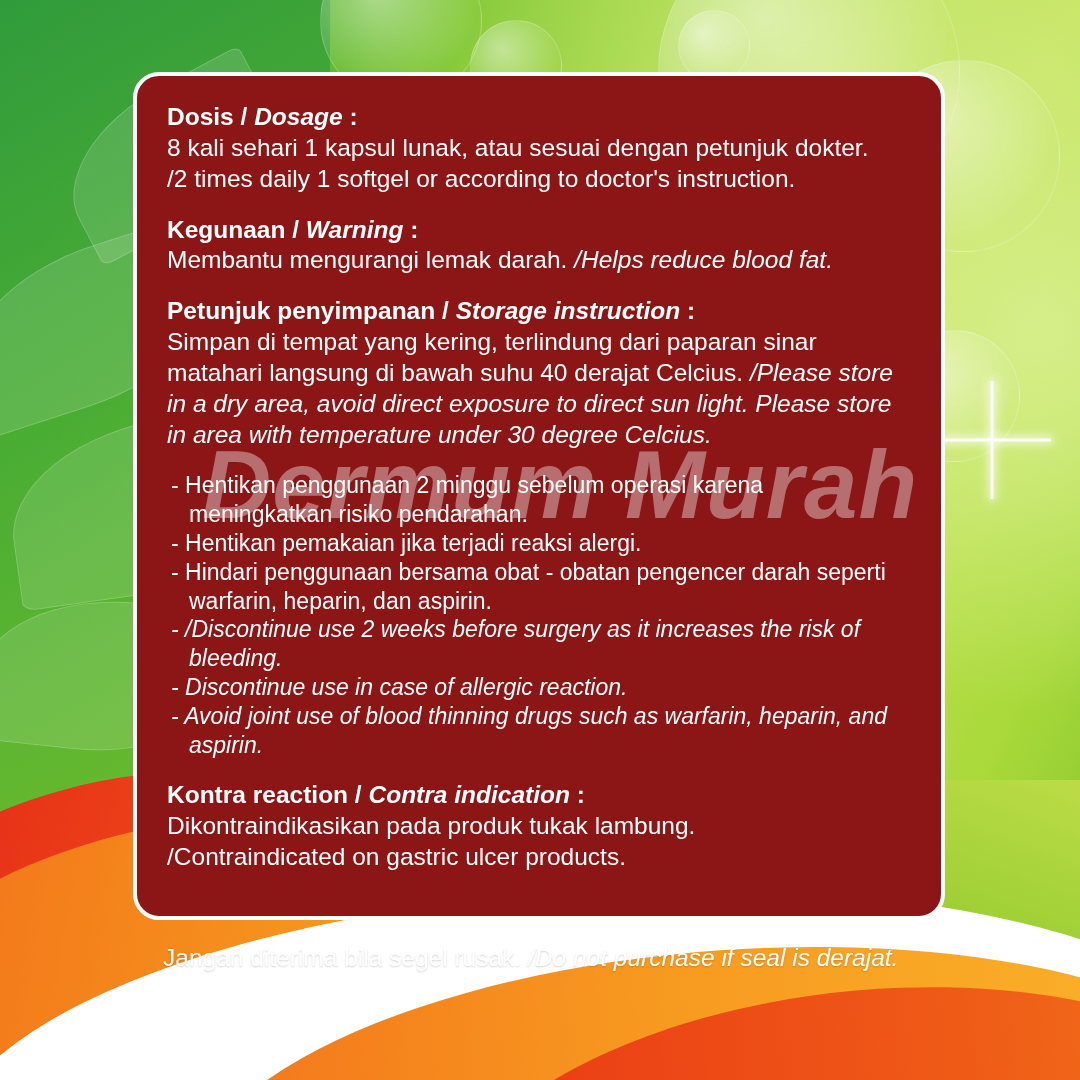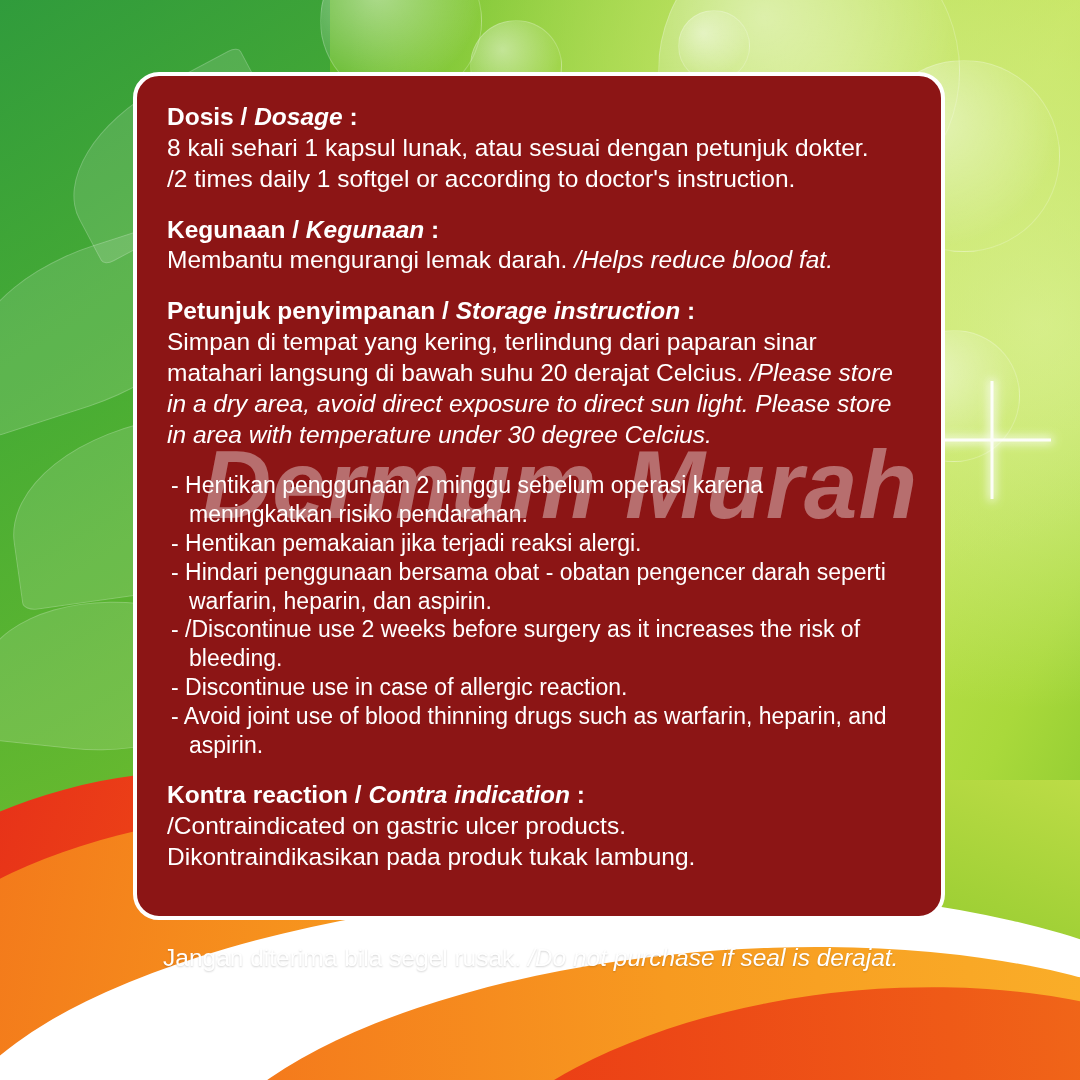--- a/index.html
+++ b/index.html
@@ -206,20 +206,21 @@
     padding: 0;
   }
   ul.warn-list li {
     font-size: 23px;
     line-height: 1.26;
     padding-left: 18px;
     text-indent: -18px;
     margin-left: 4px;
   }
   ul.warn-list li.en-item {
+    font-style: italic;
   }
 
   
   .footer-note {
     position: absolute;
     left: 163px;
     top: 944px;
     width: 800px;
     font-size: 24.5px;
     color: #ffffff;
@@ -263,37 +264,37 @@
         <span class="en">Dosage</span>
         <span>:</span>
       </div>
       <div class="sec-body">8 kali sehari 1 kapsul lunak, atau sesuai dengan petunjuk dokter.</div>
       <div class="sec-body en">/2 times daily 1 softgel or according to doctor's instruction.</div>
     </div>
 
     <div class="section">
       <div class="sec-head">
         <span>Kegunaan /</span>
-        <span class="en">Kegunaan</span>
+        <span class="en">Warning</span>
         <span>:</span>
       </div>
       <div class="sec-body">
         <span>Membantu mengurangi lemak darah.</span>
         <span class="en">/Helps reduce blood fat.</span>
       </div>
     </div>
 
     <div class="section">
       <div class="sec-head">
         <span>Petunjuk penyimpanan /</span>
         <span class="en">Storage instruction</span>
         <span>:</span>
       </div>
       <div class="sec-body">
-        <span>Simpan di tempat yang kering, terlindung dari paparan sinar matahari langsung di bawah suhu 20 derajat Celcius.</span>
+        <span>Simpan di tempat yang kering, terlindung dari paparan sinar matahari langsung di bawah suhu 40 derajat Celcius.</span>
         <span class="en">/Please store in a dry area, avoid direct exposure to direct sun light. Please store in area with temperature under 30 degree Celcius.</span>
       </div>
     </div>
 
     <div class="section">
       <ul class="warn-list">
         <li>- Hentikan penggunaan 2 minggu sebelum operasi karena meningkatkan risiko pendarahan.</li>
         <li>- Hentikan pemakaian jika terjadi reaksi alergi.</li>
         <li>- Hindari penggunaan bersama obat - obatan pengencer darah seperti warfarin, heparin, dan aspirin.</li>
       </ul>
@@ -303,22 +304,22 @@
         <li class="en-item">- Avoid joint use of blood thinning drugs such as warfarin, heparin, and aspirin.</li>
       </ul>
     </div>
 
     <div class="section">
       <div class="sec-head">
         <span>Kontra reaction /</span>
         <span class="en">Contra indication</span>
         <span>:</span>
       </div>
+      <div class="sec-body">Dikontraindikasikan pada produk tukak lambung.</div>
       <div class="sec-body en">/Contraindicated on gastric ulcer products.</div>
-      <div class="sec-body">Dikontraindikasikan pada produk tukak lambung.</div>
     </div>
 
   </div>
 
   <div class="watermark">Dermum Murah</div>
 
   <div class="footer-note">
     <span>Jangan diterima bila segel rusak.</span>
     <span class="en">/Do not purchase if seal is derajat.</span>
   </div>

